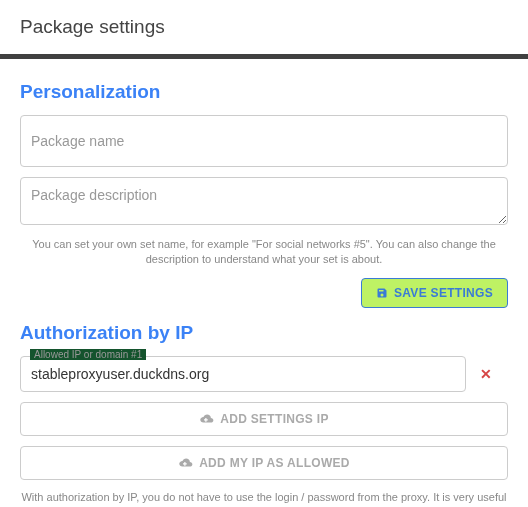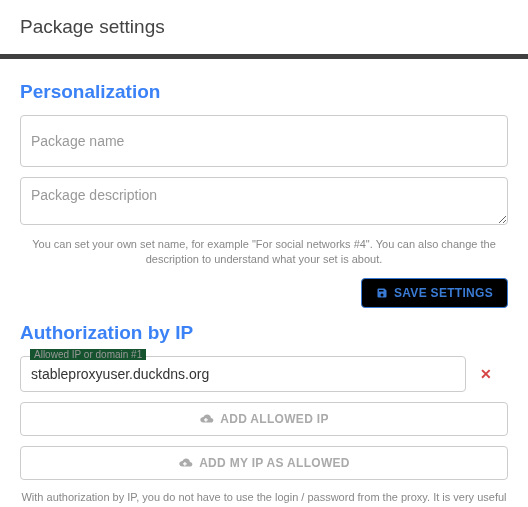--- a/index.html
+++ b/index.html
@@ -56,21 +56,21 @@
   text-align: center;
   line-height: 1.4;
   margin-bottom: 10px;
 }
 .btn-row {
   display: flex;
   justify-content: flex-end;
   margin-bottom: 14px;
 }
 .btn-outline-blue {
-  background: #000000;
+  background: #bef264;
   border: 1px solid #3a7bd5;
   color: #3a7bd5;
   padding: 7px 14px;
   font-size: 12px;
   font-weight: 600;
   letter-spacing: 0.3px;
   border-radius: 4px;
   cursor: pointer;
   display: inline-flex;
   align-items: center;
@@ -147,21 +147,21 @@
 <div class="page-title">Package settings</div>
 
 <div class="content">
 
   <div class="section-heading">Personalization</div>
 
   <input type="text" class="input" placeholder="Package name" style="">
 
   <textarea class="textarea" placeholder="Package description" style=""></textarea>
 
-  <div class="help-text">You can set your own set name, for example "For social networks #4". You can also change the description to understand what your set is about.</div>
+  <div class="help-text">You can set your own set name, for example "For social networks #5". You can also change the description to understand what your set is about.</div>
 
   <div class="btn-row">
     <button class="btn-outline-blue">
       <span class="floppy-icon">
         <svg viewBox="0 0 24 24" width="12" height="12" fill="#3a7bd5">
             <path d="M17 3H5a2 2 0 0 0-2 2v14a2 2 0 0 0 2 2h14a2 2 0 0 0 2-2V7l-4-4zm-5 16a3 3 0 1 1 0-6 3 3 0 0 1 0 6zm3-10H6V6h9v3z"></path>
           </svg>
       </span>
       <span>SAVE SETTINGS</span>
     </button>
@@ -176,21 +176,21 @@
     </div>
     <span class="remove-icon">✕</span>
   </div>
 
   <button class="wide-btn">
     <span class="cloud-icon">
       <svg viewBox="0 0 24 16" width="15" height="11" fill="#aaa">
           <path d="M19 7c0-3-2.7-5.5-6-5.5-2.7 0-5 1.7-5.8 4C4.3 5.7 2 7.6 2 10c0 2.5 2.2 4.5 5 4.5h12c2.2 0 4-1.6 4-3.7 0-2-1.6-3.6-4-3.8zM14 9v2h-2v2h-2v-2H8V9h2V7h2v2h2z"></path>
         </svg>
     </span>
-    <span>ADD ALLOWED IP</span>
+    <span>ADD SETTINGS IP</span>
   </button>
 
   <button class="wide-btn">
     <span class="cloud-icon">
       <svg viewBox="0 0 24 16" width="15" height="11" fill="#aaa">
           <path d="M19 7c0-3-2.7-5.5-6-5.5-2.7 0-5 1.7-5.8 4C4.3 5.7 2 7.6 2 10c0 2.5 2.2 4.5 5 4.5h12c2.2 0 4-1.6 4-3.7 0-2-1.6-3.6-4-3.8zM14 9v2h-2v2h-2v-2H8V9h2V7h2v2h2z"></path>
         </svg>
     </span>
     <span>ADD MY IP AS ALLOWED</span>
   </button>

